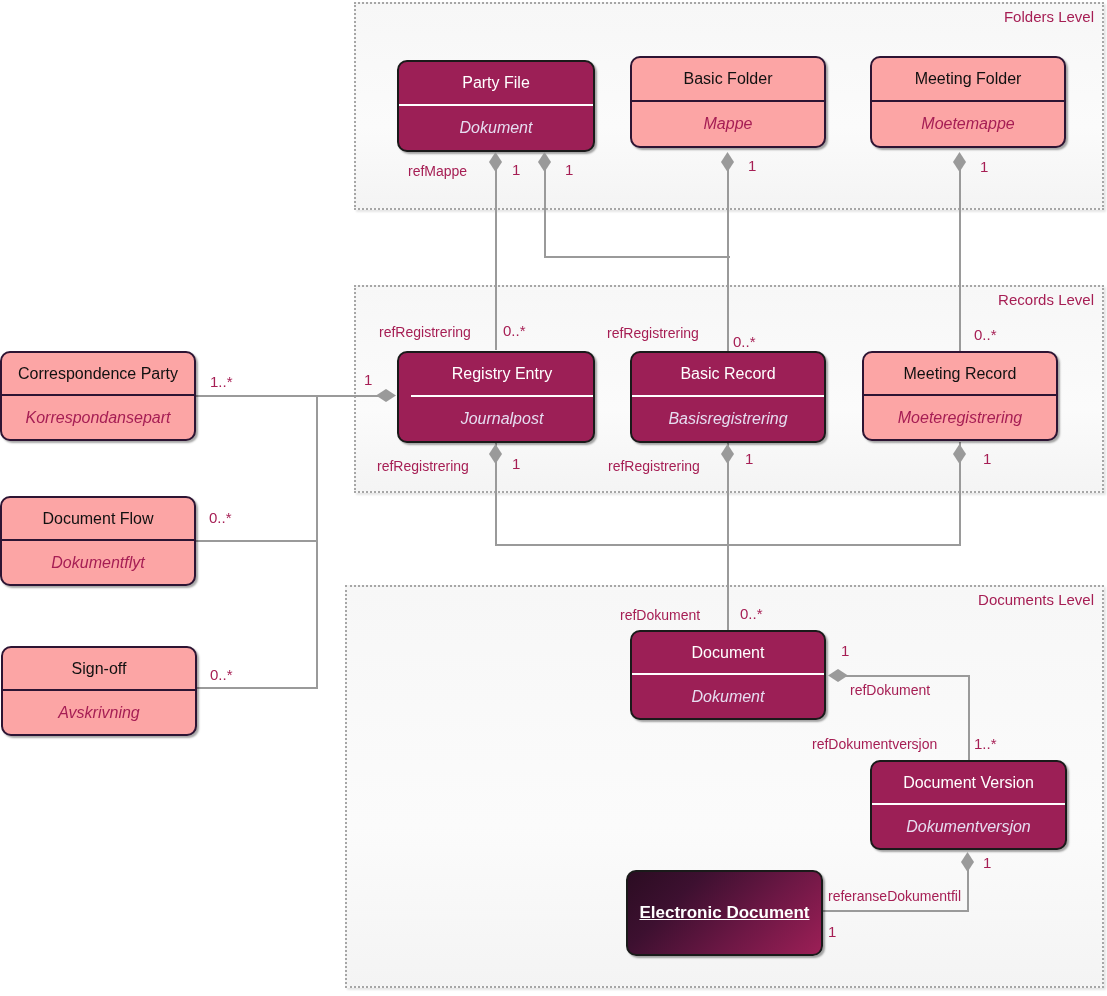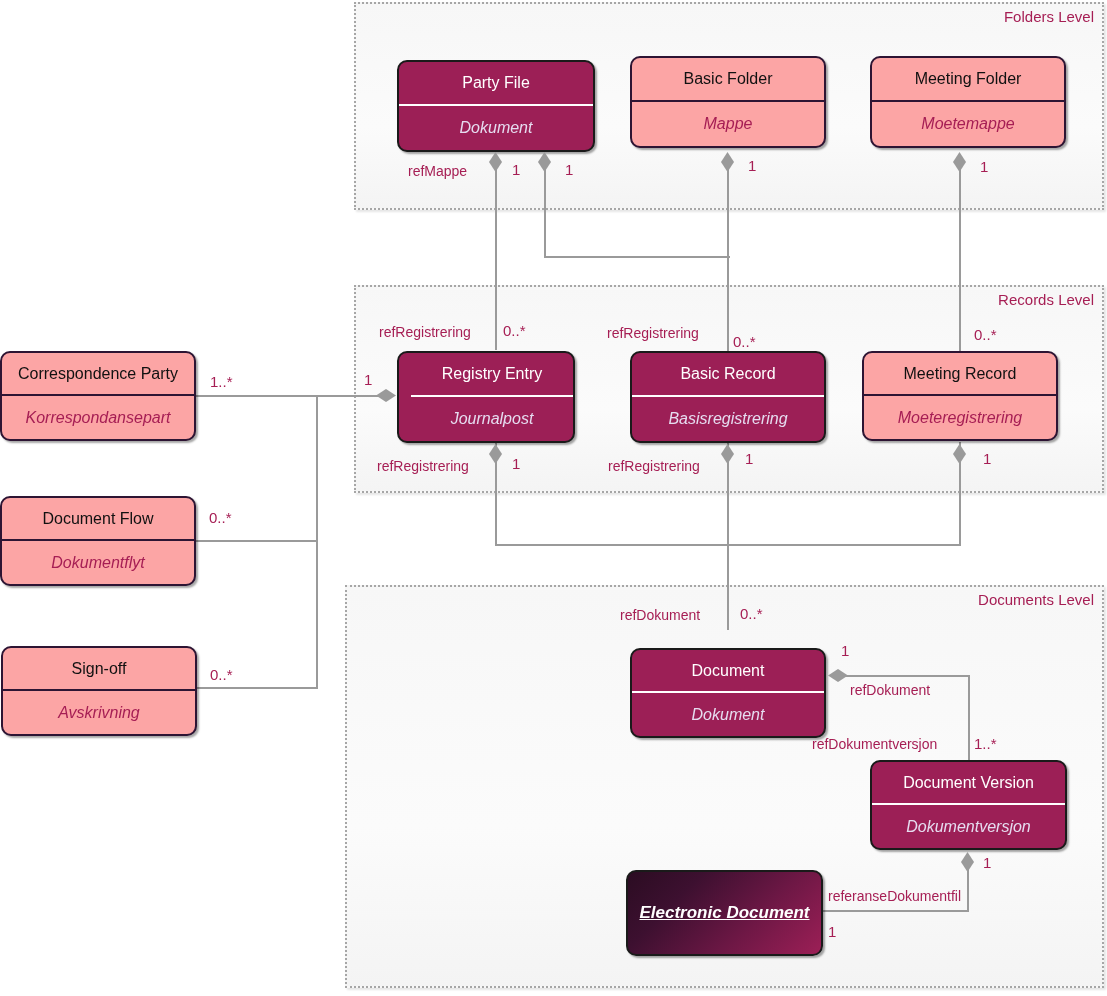--- a/index.html
+++ b/index.html
@@ -49,21 +49,21 @@
   .cls.light .title{color:#111111;border-bottom:2px solid #2d1433;}
   .cls.light .sub{color:#a61e54;}
 
   
   .cls.grad{
     background:linear-gradient(135deg,#2b0c22 0%,#3d1030 28%,#6b1744 62%,#9c1f56 100%);
     border:2px solid #1a1a1a;
   }
   .cls.grad .soleTitle{
     display:flex;align-items:center;justify-content:center;height:100%;
-    color:#ffffff;font-size:17px;font-style:italic;font-weight:bold;
+    color:#ffffff;font-size:17px;font-weight:bold;
     text-decoration:underline;white-space:nowrap;
   }
 
   
   .conn{position:absolute;background:#9a9a9a;z-index:2;}
   .conn.v{width:2px;}
   .conn.h{height:2px;}
 
   
   .diamond{
@@ -153,21 +153,21 @@
   <div class="cls light" style="left:630px;top:56px;width:196px;height:92px;">
     <div class="title" style="height:44px;">Basic Folder</div>
     <div class="sub" style="height:44px;">Mappe</div>
   </div>
 
   <div class="cls light" style="left:870px;top:56px;width:196px;height:92px;">
     <div class="title" style="height:44px;">Meeting Folder</div>
     <div class="sub" style="height:44px;">Moetemappe</div>
   </div>
 
-  <div class="cls dark" style="left:397px;top:351px;width:178px;height:92px;padding-left:12px;">
+  <div class="cls dark" style="left:397px;top:351px;width:198px;height:92px;padding-left:12px;">
     <div class="title" style="height:44px;">Registry Entry</div>
     <div class="sub" style="height:44px;">Journalpost</div>
   </div>
 
   <div class="cls dark" style="left:630px;top:351px;width:196px;height:92px;">
     <div class="title" style="height:44px;">Basic Record</div>
     <div class="sub" style="height:44px;">Basisregistrering</div>
   </div>
 
   <div class="cls light" style="left:862px;top:351px;width:196px;height:90px;">
@@ -183,21 +183,21 @@
   <div class="cls light" style="left:0px;top:496px;width:196px;height:90px;">
     <div class="title" style="height:43px;">Document Flow</div>
     <div class="sub" style="height:43px;border-radius:11px;">Dokumentflyt</div>
   </div>
 
   <div class="cls light" style="left:1px;top:646px;width:196px;height:90px;">
     <div class="title" style="height:43px;">Sign-off</div>
     <div class="sub" style="height:43px;">Avskrivning</div>
   </div>
 
-  <div class="cls dark" style="left:630px;top:648px;width:196px;height:90px;">
+  <div class="cls dark" style="left:630px;top:630px;width:196px;height:90px;">
     <div class="title" style="height:43px;">Document</div>
     <div class="sub" style="height:43px;">Dokument</div>
   </div>
 
   <div class="cls dark" style="left:870px;top:760px;width:197px;height:90px;">
     <div class="title" style="height:43px;">Document Version</div>
     <div class="sub" style="height:43px;">Dokumentversjon</div>
   </div>
 
   <div class="cls grad" style="left:626px;top:870px;width:197px;height:86px;">

